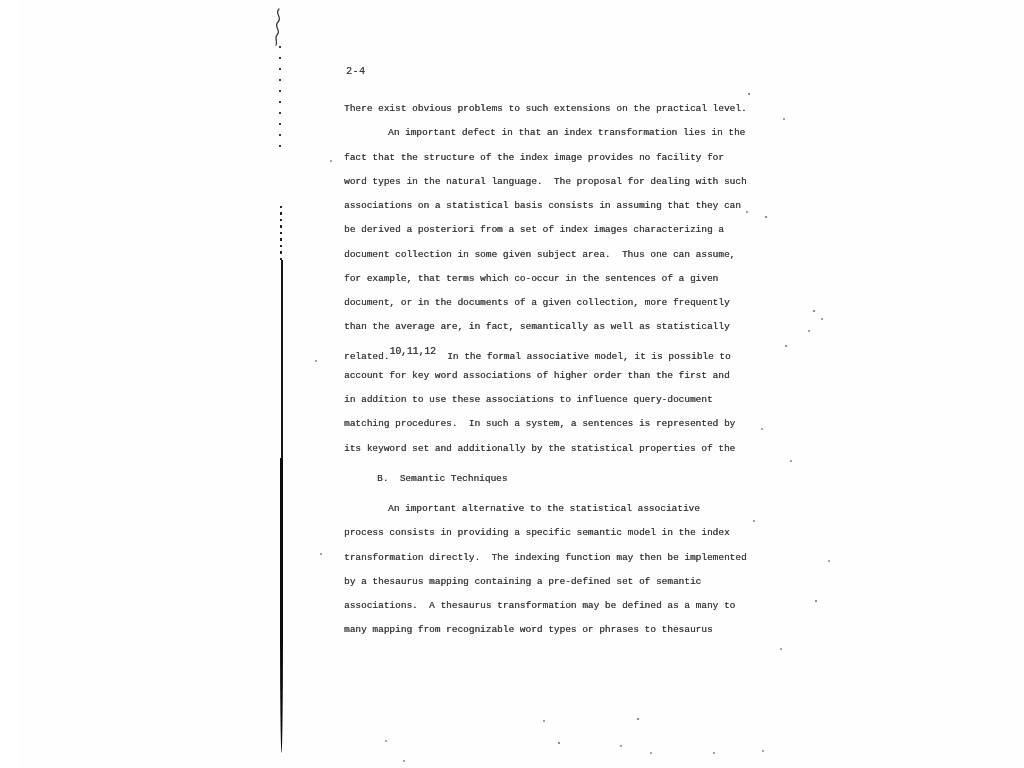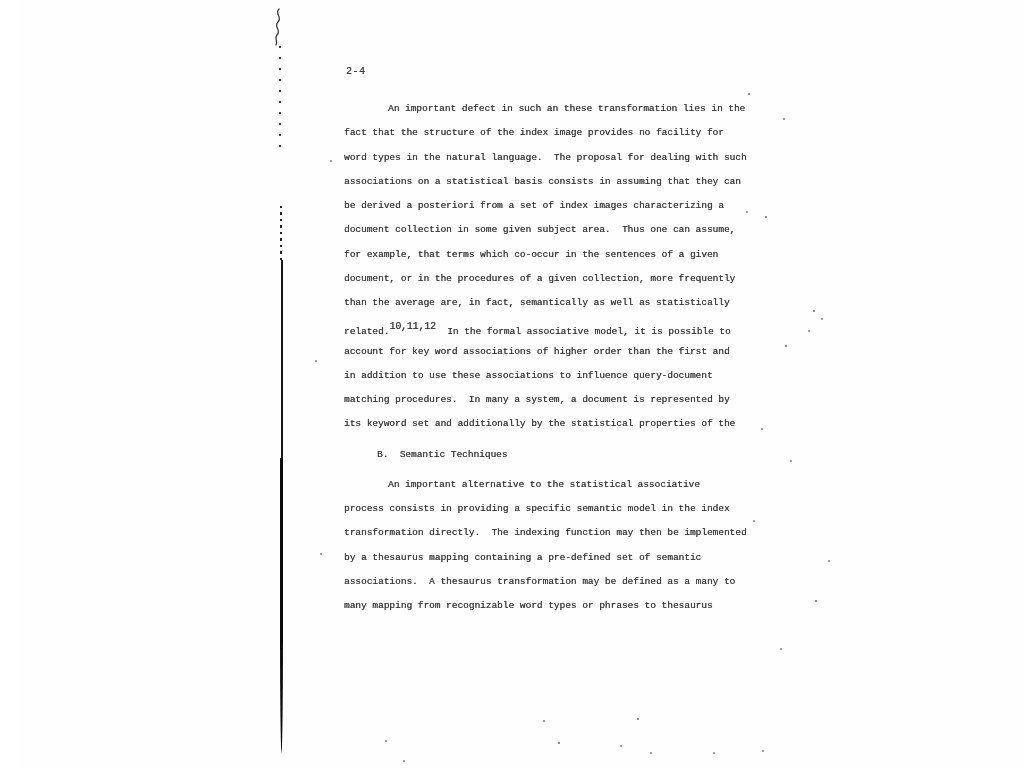--- a/index.html
+++ b/index.html
@@ -78,33 +78,34 @@
   </svg>
 
   <div class="edge edge-dots-a"></div>
   <div class="edge edge-dots-b"></div>
   <div class="edge edge-solid-a"></div>
   <div class="edge edge-solid-b"></div>
 
   <div class="page-number">2-4</div>
 
   <div class="text-block" id="text-block" style="color: rgb(56, 56, 56);">
-      <div class="line indent">An important defect in such an these transformation lies in the</div>
+      <div class="line body">There exist obvious problems to such extensions on the practical level.</div>
+      <div class="line indent">An important defect in that an index transformation lies in the</div>
       <div class="line body">fact that the structure of the index image provides no facility for</div>
       <div class="line body">word types in the natural language.  The proposal for dealing with such</div>
       <div class="line body">associations on a statistical basis consists in assuming that they can</div>
       <div class="line body">be derived a posteriori from a set of index images characterizing a</div>
       <div class="line body">document collection in some given subject area.  Thus one can assume,</div>
       <div class="line body">for example, that terms which co-occur in the sentences of a given</div>
-      <div class="line body">document, or in the procedures of a given collection, more frequently</div>
+      <div class="line body">document, or in the documents of a given collection, more frequently</div>
       <div class="line body">than the average are, in fact, semantically as well as statistically</div>
       <div class="line body"><span>related.</span><sup>10,11,12</sup><span>  In the formal associative model, it is possible to</span></div>
       <div class="line body">account for key word associations of higher order than the first and</div>
       <div class="line body">in addition to use these associations to influence query-document</div>
-      <div class="line body">matching procedures.  In many a system, a document is represented by</div>
+      <div class="line body">matching procedures.  In such a system, a sentences is represented by</div>
       <div class="line body">its keyword set and additionally by the statistical properties of the</div>
       <div class="line heading">B.  Semantic Techniques</div>
       <div class="line indent">An important alternative to the statistical associative</div>
       <div class="line body">process consists in providing a specific semantic model in the index</div>
       <div class="line body">transformation directly.  The indexing function may then be implemented</div>
       <div class="line body">by a thesaurus mapping containing a pre-defined set of semantic</div>
       <div class="line body">associations.  A thesaurus transformation may be defined as a many to</div>
       <div class="line body">many mapping from recognizable word types or phrases to thesaurus</div>
     </div>
 

